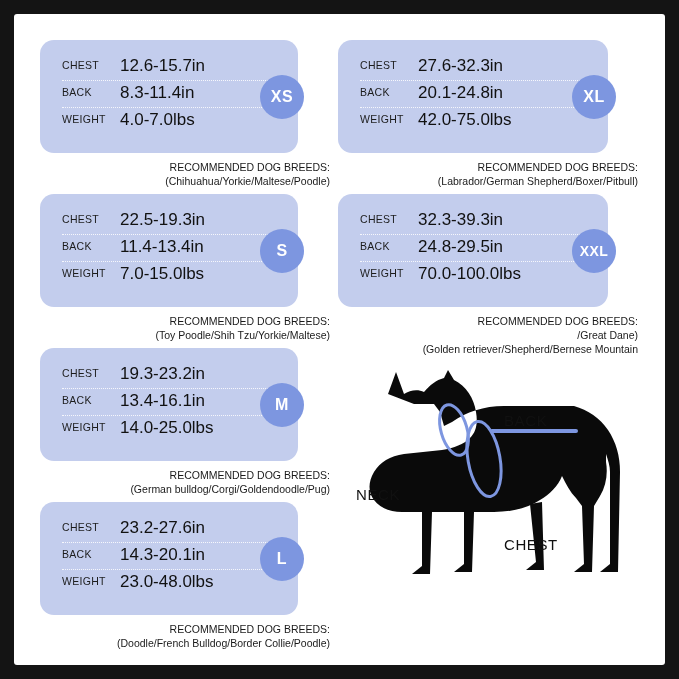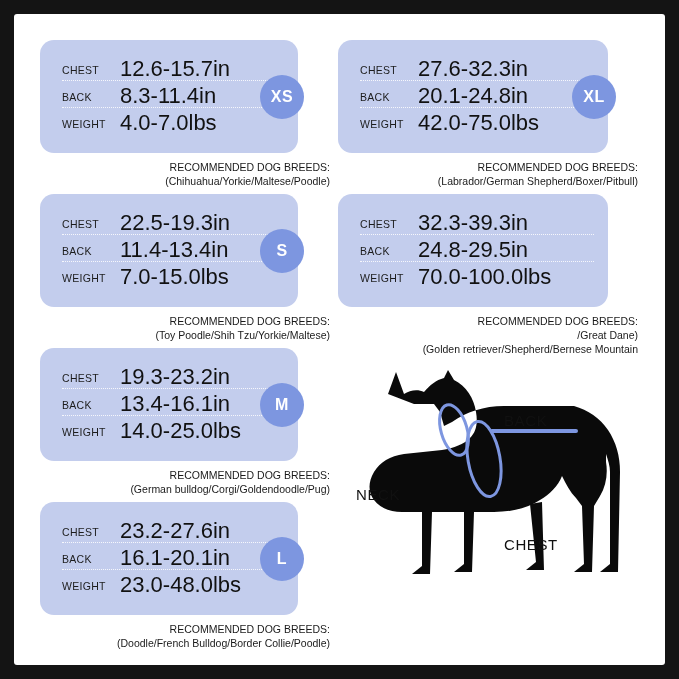--- a/index.html
+++ b/index.html
@@ -49,21 +49,21 @@
   .row .lbl {
     font-size: 10.5px;
     color: #1c1c1c;
     letter-spacing: .3px;
     width: 58px;
     flex: none;
     text-align: left;
     transform: translateY(-2px);
   }
   .row .val {
-    font-size: 22px;
+    font-size: 17px;
     color: #111;
     white-space: nowrap;
     text-align: right;
   }
   .row .dots {
     position: absolute;
     left: 0; right: 0; bottom: 2px;
     border-bottom: 1px dotted #ffffff;
     opacity: .85;
   }
@@ -198,21 +198,21 @@
 
       <div class="size-block">
         <div class="panel">
           <div class="row">
             <span class="lbl">CHEST</span>
             <span class="val">23.2-27.6in</span>
             <span class="dots"></span>
           </div>
           <div class="row">
             <span class="lbl">BACK</span>
-            <span class="val">16.1-20.1in</span>
+            <span class="val">14.3-20.1in</span>
             <span class="dots"></span>
           </div>
           <div class="row">
             <span class="lbl">WEIGHT</span>
             <span class="val">23.0-48.0lbs</span>
           </div>
           <div class="badge">L</div>
         </div>
         <div class="breeds">
           <span class="t">RECOMMENDED DOG BREEDS:</span>
@@ -257,20 +257,21 @@
           </div>
           <div class="row">
             <span class="lbl">BACK</span>
             <span class="val">24.8-29.5in</span>
             <span class="dots"></span>
           </div>
           <div class="row">
             <span class="lbl">WEIGHT</span>
             <span class="val">70.0-100.0lbs</span>
           </div>
+          <div class="badge small-text">XXL</div>
         </div>
         <div class="breeds">
           <span class="t">RECOMMENDED DOG BREEDS:</span>
           <span class="t">/Great Dane)</span>
           <span class="t">(Golden retriever/Shepherd/Bernese Mountain</span>
         </div>
       </div>
 
     </div>
 

